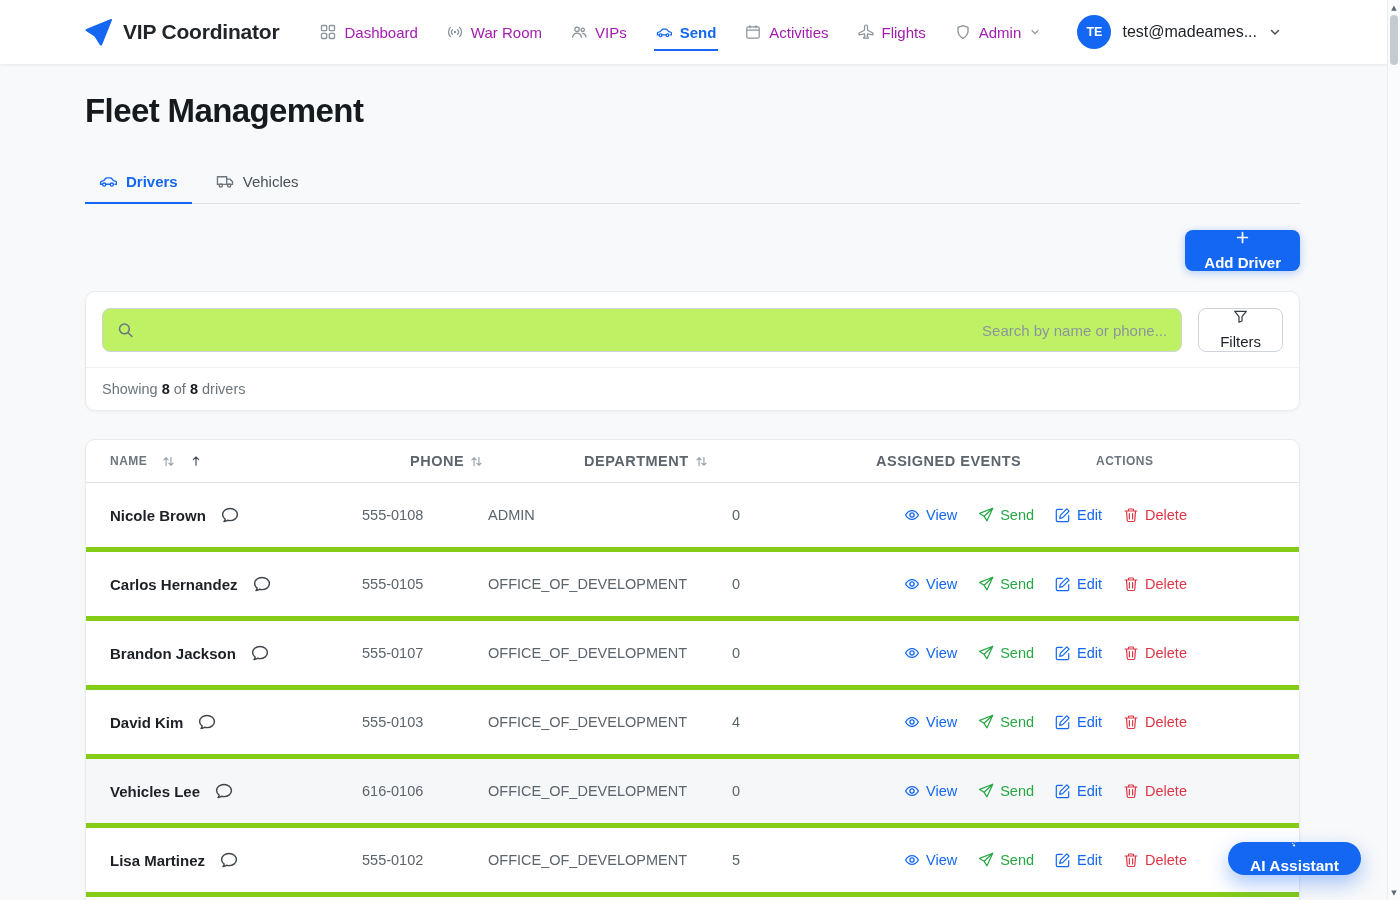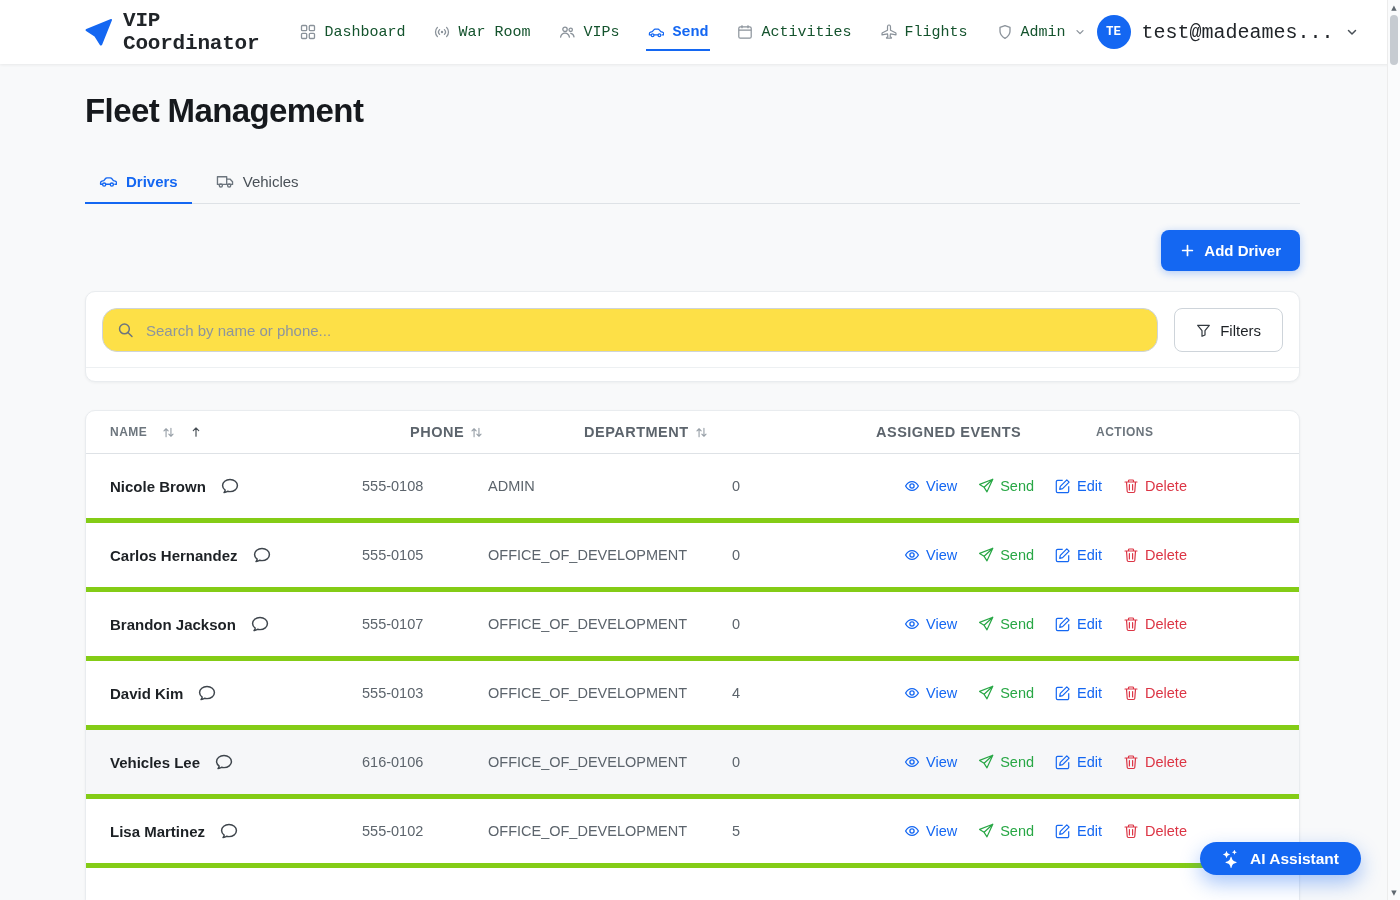--- a/index.html
+++ b/index.html
@@ -1,40 +1,40 @@
 <!DOCTYPE html>
 <html style="--primary: #1467f2; --success: #28a745; --danger: #dc3545;"><head>
 <meta charset="utf-8">
 <style>
   * { margin:0; padding:0; box-sizing:border-box; }
   html,body { width:1400px; height:900px; overflow:hidden;
     font-family:"Liberation Sans", sans-serif; background:#f8f9fa; color:#212529; }
   :root { --primary:#1467f2; --success:#28a745; --danger:#dc3545; }
   svg.ic { width:16px; height:16px; display:block; flex:none; }
-  button { font-family:inherit; }
+  button { font-family:inherit;flex-direction:column; }
 
   
   .navbar { height:64px; background:#fff; display:flex; align-items:center;
-    padding:0 118px 0 85px; box-shadow:0 1px 3px rgba(0,0,0,.07); position:relative; z-index:5;font-family:Liberation Mono, monospace; }
+    padding:0 118px 0 85px; box-shadow:0 1px 3px rgba(0,0,0,.07); position:relative; z-index:5; }
   .brand { display:flex; align-items:center; gap:11px; margin-right:30px; cursor:pointer; }
   .brand svg { width:27px; height:27px; color:var(--primary); }
   .brand-name { font-size:21px; font-weight:700; letter-spacing:-.2px; }
   .nav-items { display:flex; align-items:center; gap:7px; flex:1; }
   .nav-item { display:flex; align-items:center; gap:8px; padding:7px 11px; font-size:15px;
-    color:#14532d; cursor:pointer; position:relative; white-space:nowrap; }
+    color:#a21caf; cursor:pointer; position:relative; white-space:nowrap; }
   .nav-item svg { color:#8a929a; }
   .nav-item.active { color:var(--primary); font-weight:600; }
   .nav-item.active svg { color:var(--primary); }
   .nav-item.active::after { content:''; position:absolute; left:9px; right:9px; bottom:-3px;
     height:2px; background:var(--primary); }
   .nav-item .chev { width:12px; height:12px; color:#8a929a; }
   .user-menu { display:flex; align-items:center; gap:11px; margin-left:auto; cursor:pointer; }
   .avatar { width:34px; height:34px; border-radius:50%; background:var(--primary); color:#fff;
     font-size:12.5px; font-weight:700; display:flex; align-items:center; justify-content:center; }
-  .user-email { font-size:20px; color:#212529; }
+  .user-email { font-size:16px; color:#212529; }
   .user-menu .chev { width:14px; height:14px; color:#495057; }
 
   
   .main { padding:28px 100px 0 85px; }
   .page-title { font-size:33px; font-weight:700; letter-spacing:-.6px; color:#16191d; }
   .tabs { display:flex; gap:10px; margin-top:33px; border-bottom:1px solid #dee2e6; }
   .tab { display:flex; align-items:center; gap:9px; padding:9px 14px 13px; font-size:15px;
     color:#495057; cursor:pointer; position:relative; }
   .tab svg { width:18px; height:18px; color:#6c757d; }
   .tab.active { color:var(--primary); font-weight:600; }
@@ -48,22 +48,22 @@
     cursor:pointer; box-shadow:0 2px 8px rgba(20,103,242,.32); }
   .btn-primary svg { width:15px; height:15px; }
 
   .card { background:#fff; border:1px solid #e9ecef; border-radius:10px;
     box-shadow:0 1px 3px rgba(20,30,40,.05); }
   .search-card { margin-top:20px; padding:16px 16px 13px; }
   .search-row { display:flex; gap:16px; }
   .search-box { flex:1; position:relative; }
   .search-box > svg { position:absolute; left:15px; top:50%; transform:translateY(-50%);
     width:17px; height:17px; color:#6c757d; }
-  .search-input { width:100%; height:44px; border:1px solid #ced4da; border-radius:15px;
-    padding:0 14px 0 43px; font-size:15px; color:#212529; outline:none; font-family:inherit; background:#fde047; }
+  .search-input { width:100%; height:44px; border:1px solid #ced4da; border-radius:8px;
+    padding:0 14px 0 43px; font-size:15px; color:#212529; outline:none; font-family:inherit; background:#bef264;text-align:right; }
   .search-input::placeholder { color:#8d959d; }
   .btn-filters { display:flex; align-items:center; gap:9px; height:44px; padding:0 21px;
     background:#fff; border:1px solid #ced4da; border-radius:8px; font-size:15px; color:#1d2125;
     cursor:pointer; font-weight:500; }
   .btn-filters svg { width:15px; height:15px; color:#343a40; }
   .card-divider { border-top:1px solid #edf0f2; margin:15px -16px 0; }
   .showing-line { padding-top:13px; font-size:14.5px; color:#6c757d; }
   .showing-line b { color:#16191d; font-weight:700; }
 
   
@@ -312,20 +312,27 @@
         <input class="search-input" type="text" placeholder="Search by name or phone..." style="">
       </div>
       <button class="btn-filters">
         <svg class="ic">
             <use href="#i-funnel"></use>
           </svg>
         <span>Filters</span>
       </button>
     </div>
     <div class="card-divider"></div>
+    <div class="showing-line">
+      <span>Showing</span>
+      <b>8</b>
+      <span>of</span>
+      <b>8</b>
+      <span>drivers</span>
+    </div>
   </section>
 
   <section class="card table-card">
     <div class="thead">
       <div class="hcell c-name">
         <span>NAME</span>
         <svg>
             <use href="#i-sort"></use>
           </svg>
         <svg class="sort-active">

